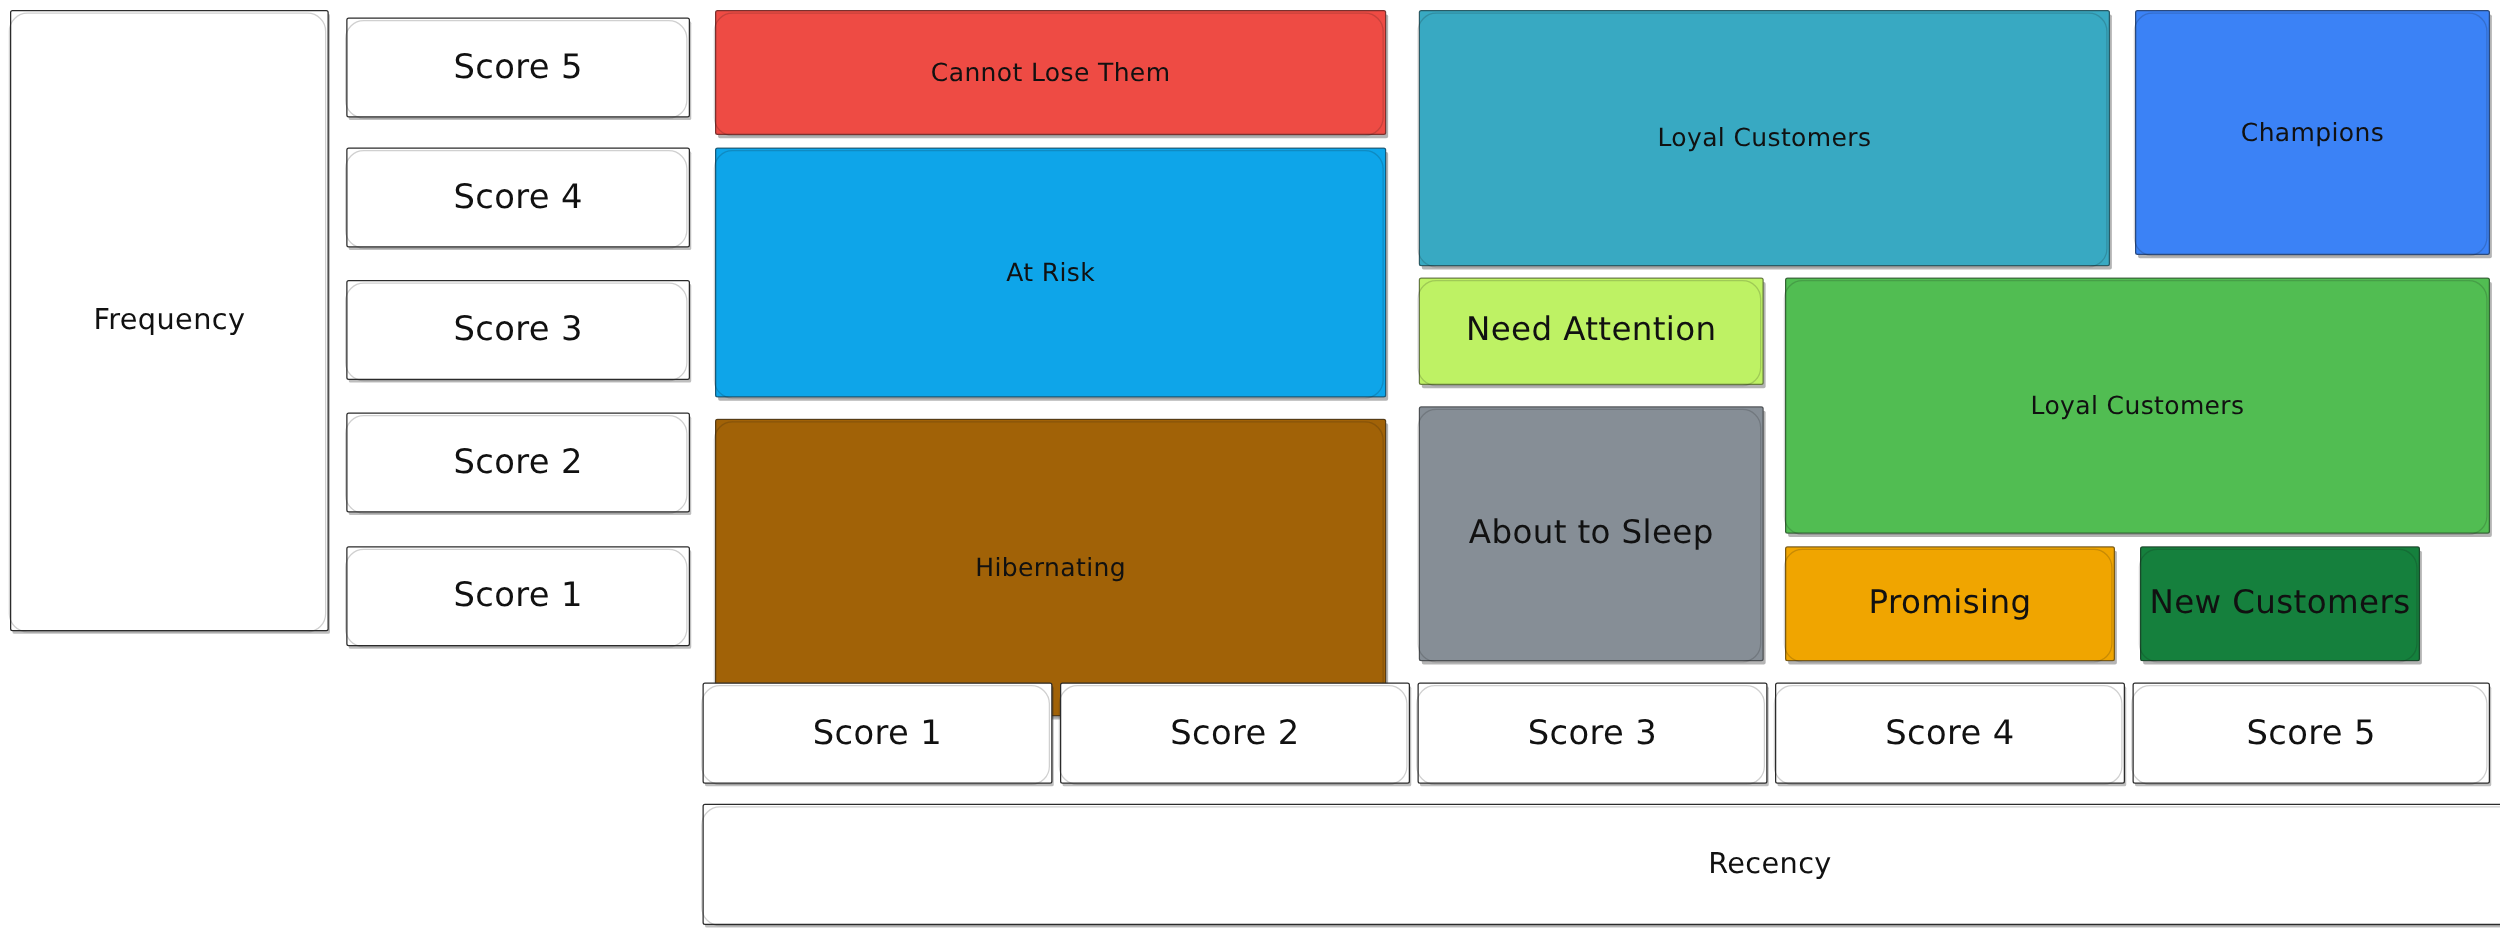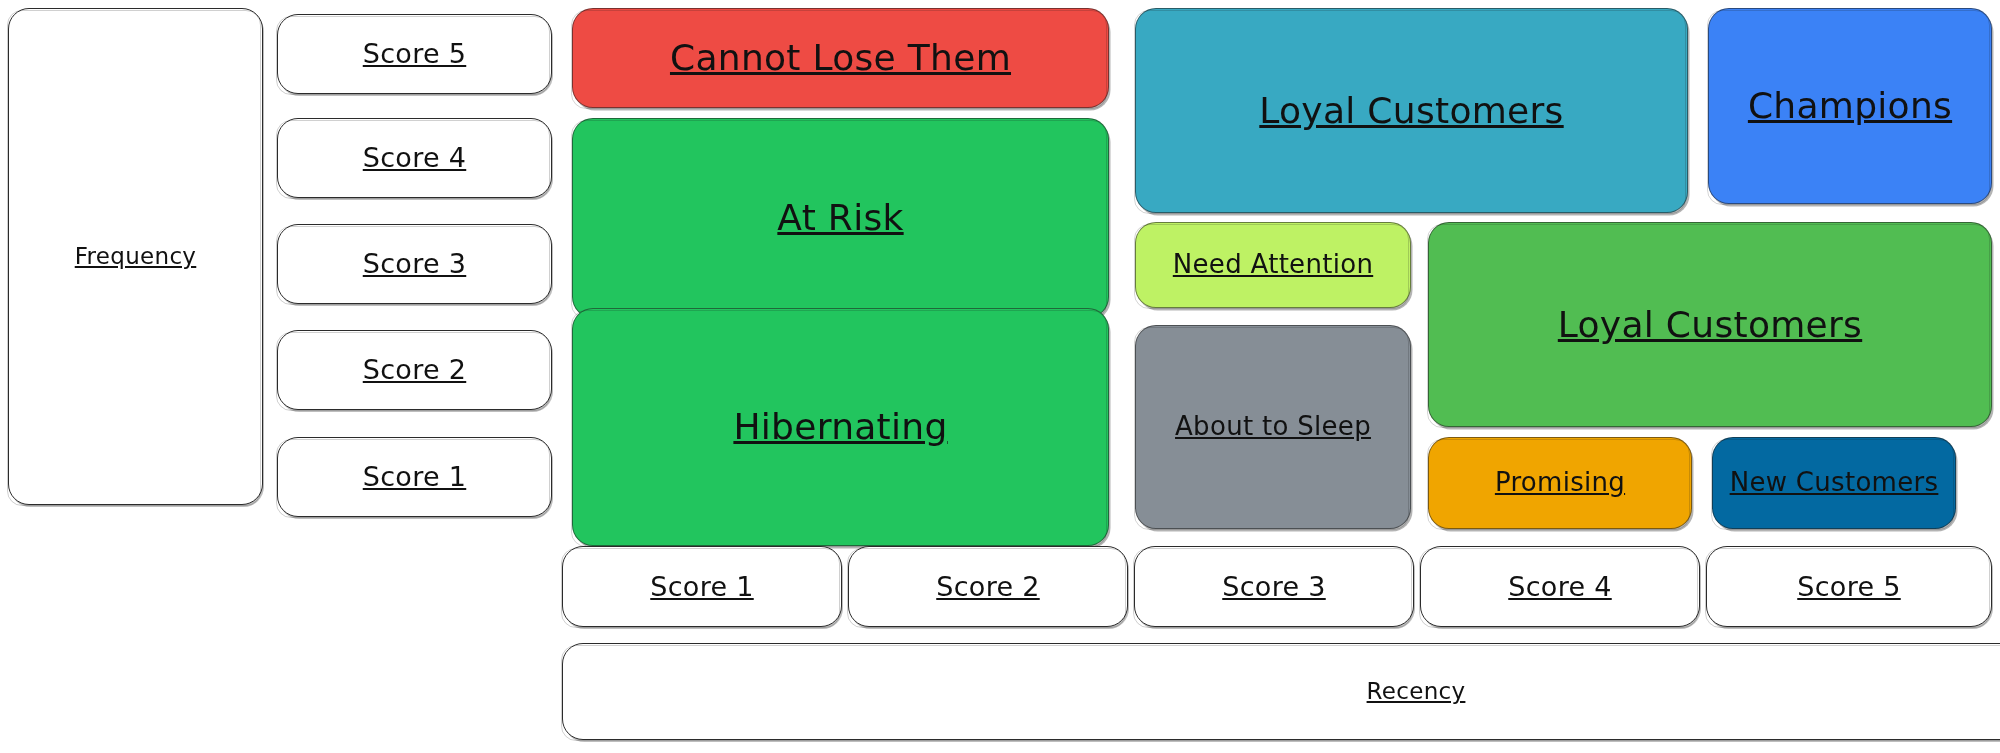--- a/index.html
+++ b/index.html
@@ -19,43 +19,42 @@
   }
 
   
   .box {
     position: absolute;
     box-sizing: border-box;
     display: flex;
     align-items: center;
     justify-content: center;
     text-align: center;
-    border-radius: 21px;
+    border-radius: 2px;
     font-family: "DejaVu Sans", sans-serif;
     color: #111111;
     letter-spacing: 0.3px;
     line-height: 1.15;
-    text-decoration: underline;
     -webkit-font-smoothing: antialiased;
   }
 
   
   .plain {
     background: #ffffff;
     border: 1.6px solid #2b2b2b;
     box-shadow: 1.5px 2.5px 0 -0.5px rgba(40,40,40,0.30);
     font-size: 27px;
   }
   .plain.axis-label { font-size: 23px; }
 
   
   .seg {
     border: 1.2px solid rgba(30,30,30,0.55);
     box-shadow: 2px 3px 0 -0.5px rgba(40,40,40,0.35);
-    font-size: 36px;
+    font-size: 20px;
     font-weight: 500;
   }
   .seg.small { font-size: 26px; }
 
   
   .box::after {
     content: "";
     position: absolute;
     left: -2px; top: 1px; right: 1px; bottom: -2px;
     border-radius: 15px;
@@ -76,37 +75,37 @@
   <div class="box plain" style="left:277px; top:118px; width:275px; height:80px;">Score 4</div>
 
   <div class="box plain" style="left:277px; top:224px; width:275px; height:80px;">Score 3</div>
 
   <div class="box plain" style="left:277px; top:330px; width:275px; height:80px;">Score 2</div>
 
   <div class="box plain" style="left:277px; top:437px; width:275px; height:80px;">Score 1</div>
 
   <div class="box seg" style="left:572px; top:8px; width:537px; height:100px; background:#ee4b44;">Cannot Lose Them</div>
 
-  <div class="box seg" style="left:572px; top:118px; width:537px; height:200px; background:#22c55e;">At Risk</div>
+  <div class="box seg" style="left:572px; top:118px; width:537px; height:200px; background:#0ea5e9;">At Risk</div>
 
-  <div class="box seg" style="left:572px; top:308px; width:537px; height:238px; background:#22c55e;">Hibernating</div>
+  <div class="box seg" style="left:572px; top:335px; width:537px; height:238px; background:#a16207;">Hibernating</div>
 
   <div class="box seg" style="left:1135px; top:8px; width:553px; height:205px; background:#38a9c2;">Loyal Customers</div>
 
   <div class="box seg small" style="left:1135px; top:222px; width:276px; height:86px; background:#bef264;">Need Attention</div>
 
   <div class="box seg small" style="left:1135px; top:325px; width:276px; height:204px; background:#868e96;">About to Sleep</div>
 
   <div class="box seg" style="left:1708px; top:8px; width:284px; height:196px; background:#3b82f6;">Champions</div>
 
   <div class="box seg" style="left:1428px; top:222px; width:564px; height:205px; background:#51bd52;">Loyal Customers</div>
 
   <div class="box seg small" style="left:1428px; top:437px; width:264px; height:92px; background:#f0a500;">Promising</div>
 
-  <div class="box seg small" style="left:1712px; top:437px; width:244px; height:92px; background:#0369a1;">New Customers</div>
+  <div class="box seg small" style="left:1712px; top:437px; width:224px; height:92px; background:#15803d;">New Customers</div>
 
   <div class="box plain" style="left:562px; top:546px; width:280px; height:81px;">Score 1</div>
 
   <div class="box plain" style="left:848px; top:546px; width:280px; height:81px;">Score 2</div>
 
   <div class="box plain" style="left:1134px; top:546px; width:280px; height:81px;">Score 3</div>
 
   <div class="box plain" style="left:1420px; top:546px; width:280px; height:81px;">Score 4</div>
 
   <div class="box plain" style="left:1706px; top:546px; width:286px; height:81px;">Score 5</div>

